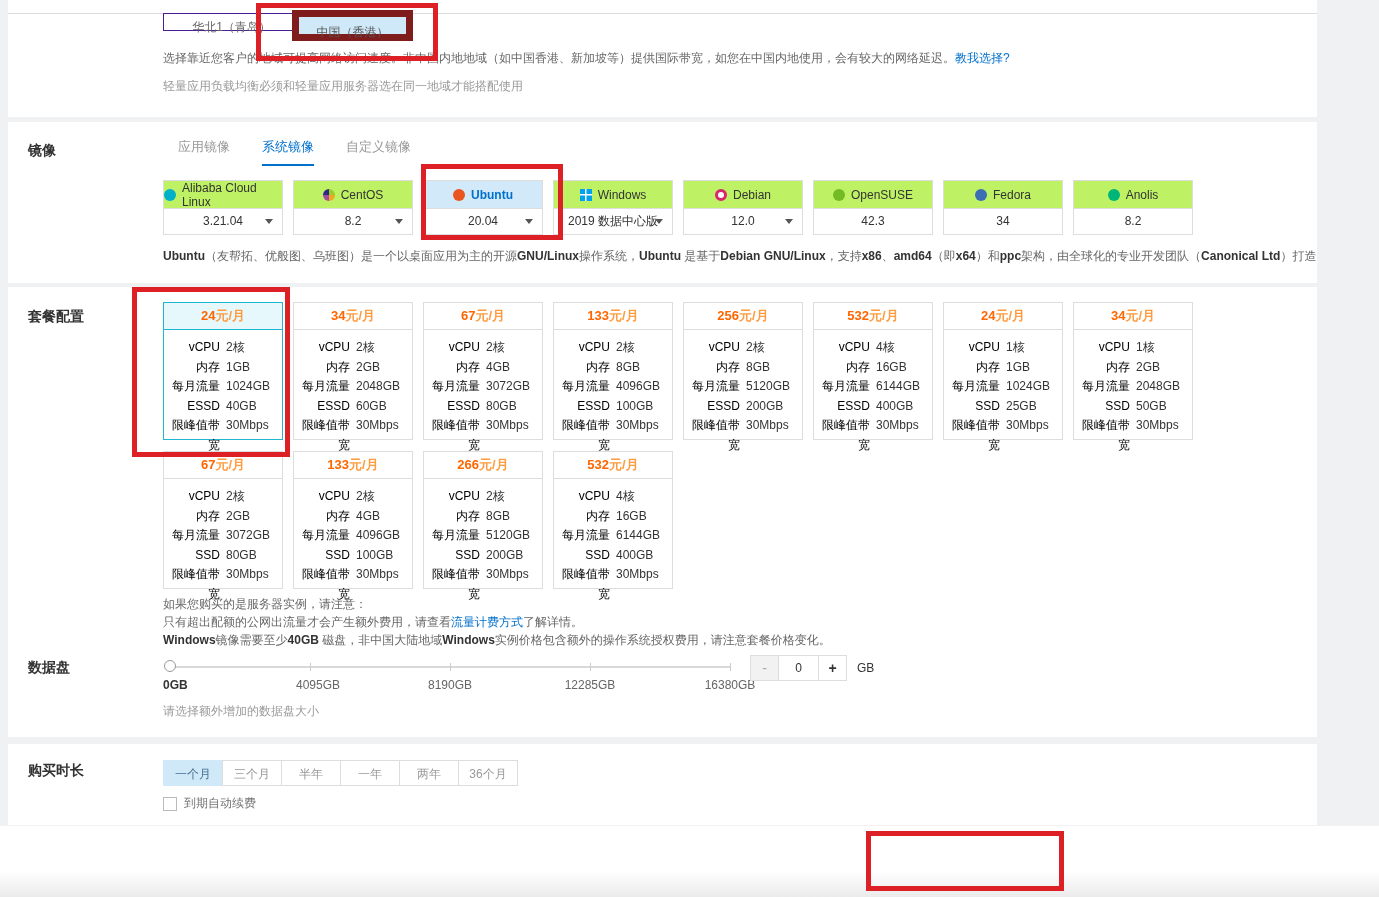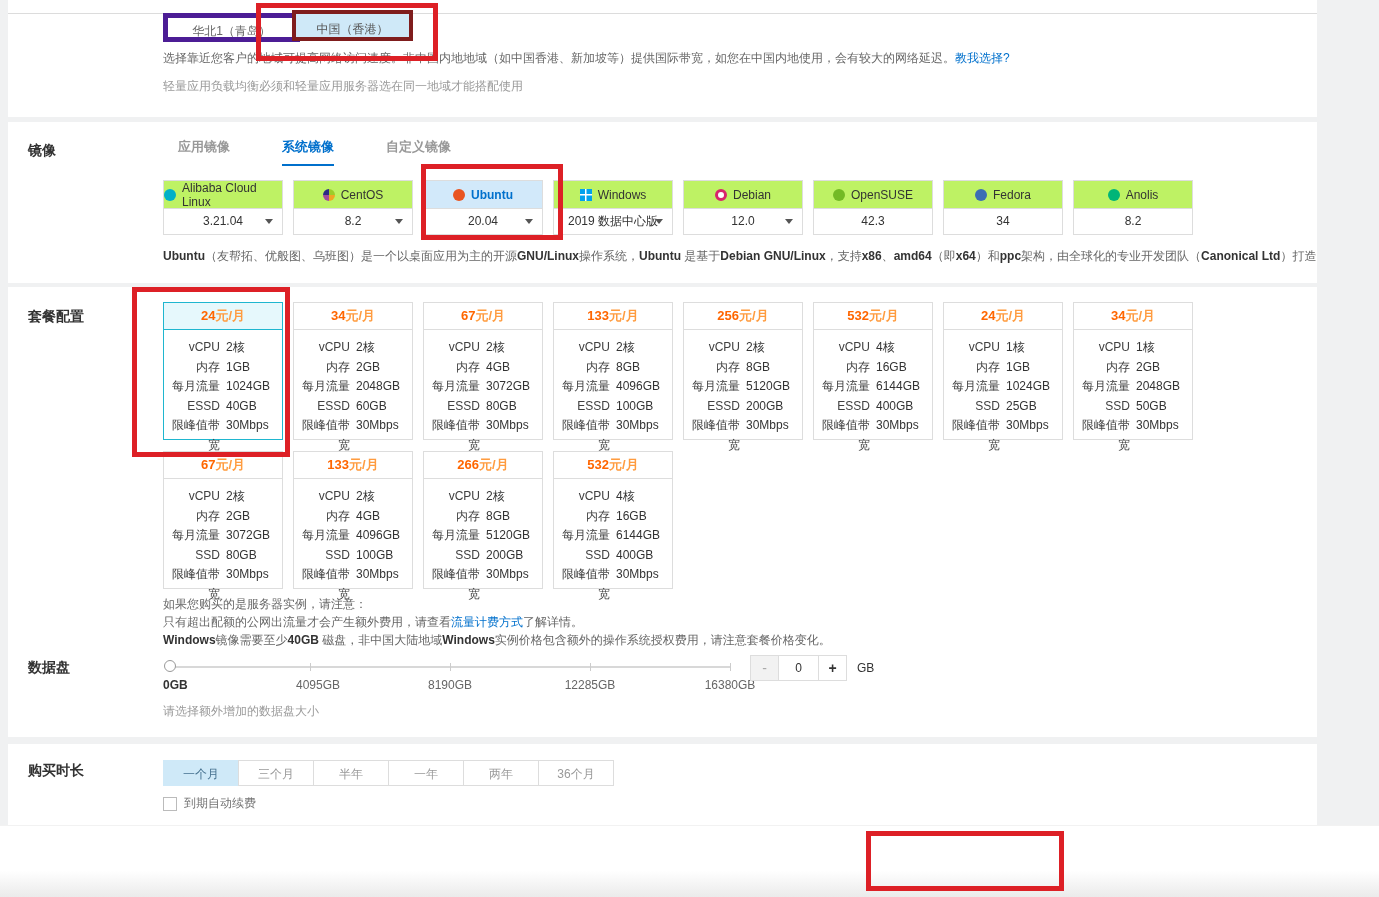--- a/index.html
+++ b/index.html
@@ -8,30 +8,30 @@
   .panel{position:absolute;left:8px;width:1309px;background:#fff;}
   #panel-region{top:0;height:117px;}
   #panel-image{top:122px;height:161px;}
   #panel-plan{top:287px;height:450px;}
   #panel-duration{top:744px;height:81px;}
   #footer{position:absolute;left:0;top:825px;width:1379px;height:72px;
           background:linear-gradient(180deg,#ffffff 0%,#ffffff 62%,#eaeaea 100%);border-top:1px solid #f2f2f2;}
 
   
   .region-line{position:absolute;left:0;top:13px;width:100%;border-top:1px solid #dcdcdc;}
-  .region-tab{position:absolute;top:13px;height:29px;line-height:27px;text-align:center;
-              font-size:12px;color:#666;background:#fff;border:5px solid #4c1d95;box-sizing:border-box;cursor:pointer;}
-  .region-tab.active{top:10px;height:31px;line-height:31px;background:#cfe9f8;border:4px solid #7f1d1d;color:#555;}
+  .region-tab{position:absolute;top:13px;height:18px;line-height:27px;text-align:center;
+              font-size:12px;color:#666;background:#fff;border:1px solid #4c1d95;box-sizing:border-box;cursor:pointer;}
+  .region-tab.active{top:10px;height:31px;line-height:31px;background:#cfe9f8;border:7px solid #7f1d1d;color:#555;}
   .desc-line{position:absolute;left:155px;font-size:12px;color:#666;white-space:nowrap;}
   .desc-line .seg-link{color:#0070cc;cursor:pointer;}
   .desc-line.dim{color:#999;}
 
   
   .sec-label{position:absolute;left:20px;font-size:14px;font-weight:bold;color:#333;}
-  #image-tabs{position:absolute;left:170px;top:16px;display:flex;gap:52px;font-weight:bold;}
+  #image-tabs{position:absolute;left:170px;top:16px;display:flex;gap:32px;}
   .img-tab{font-size:13px;color:#999;padding-bottom:8px;cursor:pointer;}
   .img-tab.active{color:#0070cc;border-bottom:2px solid #0070cc;}
   #os-row{position:absolute;left:155px;top:58px;display:flex;gap:10px;}
   .os-card{width:120px;box-sizing:border-box;border:1px solid #ddd;background:#fff;cursor:pointer;}
   .os-head{height:27px;display:flex;align-items:center;justify-content:center;background:#bef264;
            border-bottom:1px solid #ddd;font-size:12px;color:#333;}
   .os-card.sel .os-head{background:#d2e9fa;color:#0070cc;font-weight:bold;}
   .os-body{position:relative;height:25px;line-height:25px;text-align:center;font-size:12px;color:#333;background:#fff;}
   .caret{position:absolute;right:9px;top:10px;width:0;height:0;border-left:4px solid transparent;
          border-right:4px solid transparent;border-top:5px solid #555;}
@@ -52,21 +52,21 @@
   
   .plan-row{position:absolute;left:155px;display:flex;gap:10px;}
   #plan-row1{top:15px;}
   #plan-row2{top:164px;}
   .plan-card{width:120px;height:138px;box-sizing:border-box;border:1px solid #ddd;background:#fff;cursor:pointer;}
   .plan-head{height:26px;line-height:26px;text-align:center;border-bottom:1px solid #ddd;font-size:13px;font-weight:bold;}
   .plan-price{color:#f60;}
   .plan-unit{color:#ff9c40;}
   .plan-body{padding-top:8px;}
   .spec-row{display:grid;grid-template-columns:56px 1fr;column-gap:6px;line-height:19.5px;font-size:12px;}
-  .spec-label{text-align:right;color:#404040;}
+  .spec-label{text-align:right;color:#000000;}
   .spec-value{text-align:left;color:#333;font-weight:500;}
   .plan-card.sel{border:1px solid #1fb6cf;}
   .plan-card.sel .plan-head{background:#e6f8fc;border-bottom:1px solid #1fb6cf;}
   #plan-notes{position:absolute;left:155px;top:308px;font-size:12px;color:#666;line-height:18px;white-space:nowrap;}
   #plan-notes .seg-link{color:#0070cc;cursor:pointer;}
   #plan-notes .seg-b{color:#333;font-weight:bold;}
 
   
   #disk-track{position:absolute;left:162px;top:379px;width:560px;height:2px;background:#d8d8d8;cursor:pointer;}
   .disk-tick{position:absolute;top:-3px;width:1px;height:8px;background:#ccc;}
@@ -78,21 +78,21 @@
   #disk-stepper{position:absolute;left:742px;top:368px;display:flex;border:1px solid #ddd;background:#fff;box-sizing:border-box;}
   .step-btn{width:27px;height:24px;line-height:24px;text-align:center;font-size:14px;cursor:pointer;}
   .step-minus{background:#f2f2f2;color:#aaa;border-right:1px solid #ddd;}
   .step-plus{background:#fff;color:#333;border-left:1px solid #ddd;font-weight:bold;}
   .step-value{width:39px;height:24px;line-height:24px;text-align:center;font-size:12px;color:#333;}
   #disk-unit{position:absolute;left:849px;top:374px;font-size:12px;color:#333;}
   #disk-hint{position:absolute;left:155px;top:416px;font-size:12px;color:#9b9b9b;}
 
   
   #duration-options{position:absolute;left:155px;top:16px;display:flex;}
-  .dur-opt{width:76px;height:26px;line-height:26px;text-align:center;font-size:12px;color:#999;
+  .dur-opt{width:60px;height:26px;line-height:26px;text-align:center;font-size:12px;color:#999;
            background:#fff;border:1px solid #ddd;box-sizing:border-box;margin-left:-1px;cursor:pointer;}
   .dur-opt:first-child{margin-left:0;}
   .dur-opt.sel{background:#cfe9f8;border-color:#cfe9f8;color:#45718f;}
   #renew-row{position:absolute;left:155px;top:51px;display:flex;align-items:center;gap:7px;}
   #renew-box{width:14px;height:14px;border:1px solid #bbb;background:#fff;box-sizing:border-box;cursor:pointer;}
   #renew-label{font-size:12px;color:#737373;text-align:right;}
 
   
   .anno{position:absolute;border:5px solid #dd2026;box-sizing:border-box;z-index:50;pointer-events:none;}
   #anno-region{left:256px;top:3px;width:182px;height:58px;}

